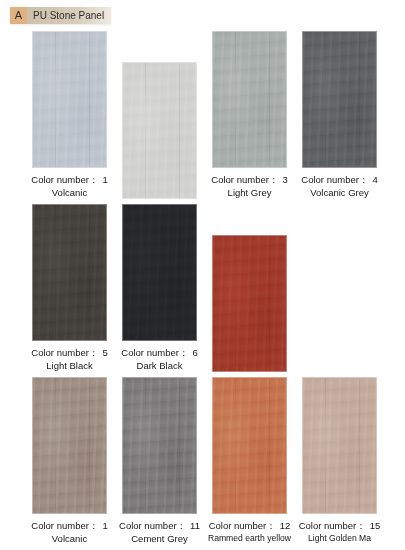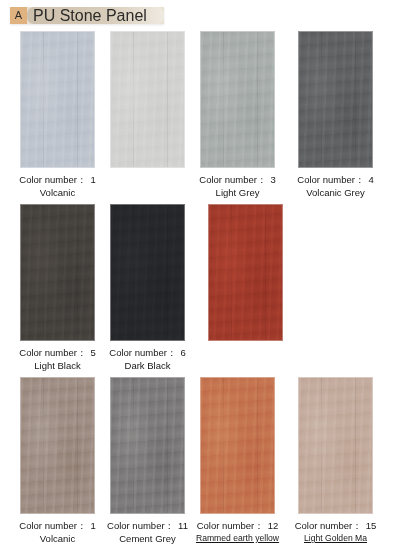--- a/index.html
+++ b/index.html
@@ -28,52 +28,52 @@
   .header-badge {
     width: 17px;
     background: #e0b27f;
     color: #2b2b2b;
     font-size: 11px;
     line-height: 17px;
     text-align: center;
     font-family: "Liberation Sans", sans-serif;
   }
   .header-title {
-    padding: 0 17px 0 6px;
-    font-size: 16px;
+    padding: 0 7px 0 6px;
+    font-size: 10px;
     line-height: 17px;
     color: #2c2b29;
     white-space: nowrap;
     background: linear-gradient(to right, #cdc0ac 0%, #d8cdbb 60%, #efeae1 100%);
-    border-radius: 7px;
   }
 
   
   .swatch-grid {
     position: absolute;
     left: 0;
     top: 31px;
     width: 405px;
     display: flex;
     flex-direction: column;
   }
   .swatch-row {
     display: flex;
     justify-content: flex-start;
-    padding-left: 20px;
+    padding-left: 32px;
     margin-bottom: 5px;
+    align-items: flex-end;
   }
   .swatch-cell {
     width: 75px;
     margin-right: 15px;
     display: flex;
     flex-direction: column;
     align-items: center;
   }
-  .swatch-cell:last-child { margin-right: 0; margin-left: 8px; }
+  .swatch-cell:last-child { margin-right: 0; }
 
   .swatch-tile {
     width: 75px;
     height: 137px;
     position: relative;
     overflow: hidden;
     background-color: #cccccc;
     border: 1px solid rgba(255,255,255,0.35);
     box-sizing: border-box;
   }
@@ -122,21 +122,21 @@
   }
   .swatch-label .num-line {
     letter-spacing: 0px;
   }
   .swatch-label .num-value {
     margin-left: 4px;
   }
   .swatch-label .name-line {
     display: block;
   }
-  .name-line.tight { font-size: 8.6px; text-decoration: underline; }
+  .name-line.tight { font-size: 8.6px; }
 </style>
 </head>
 <body>
 
 <div class="header-bar">
   <div class="header-badge">A</div>
   <div class="header-title">PU Stone Panel</div>
 </div>
 
 <div class="swatch-grid">

